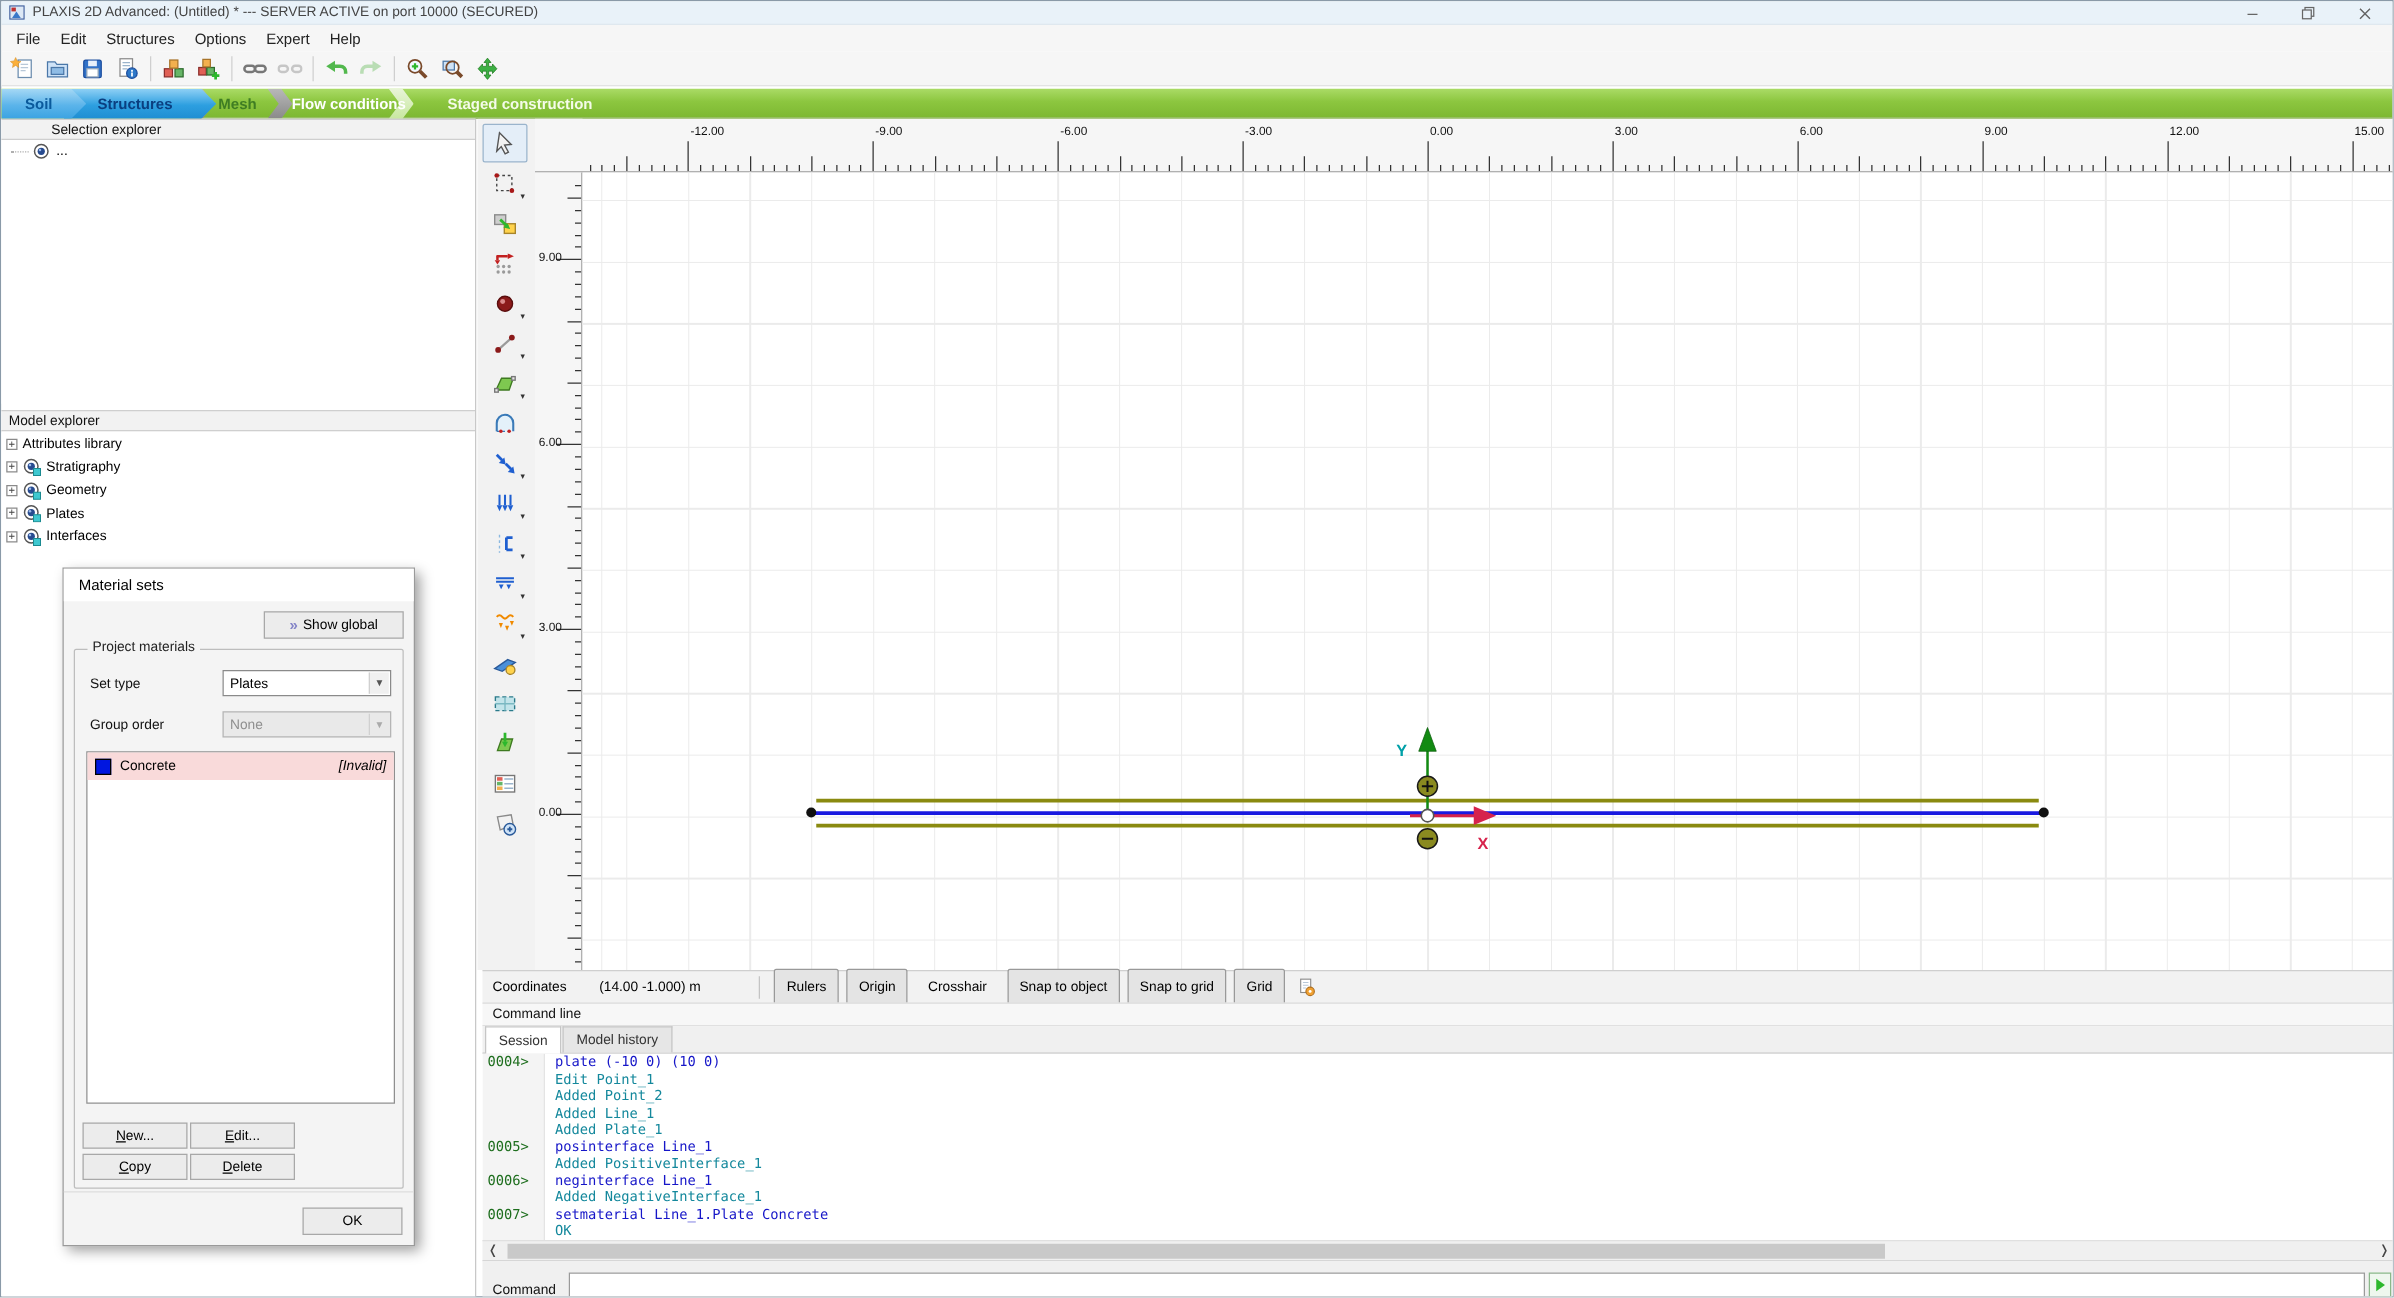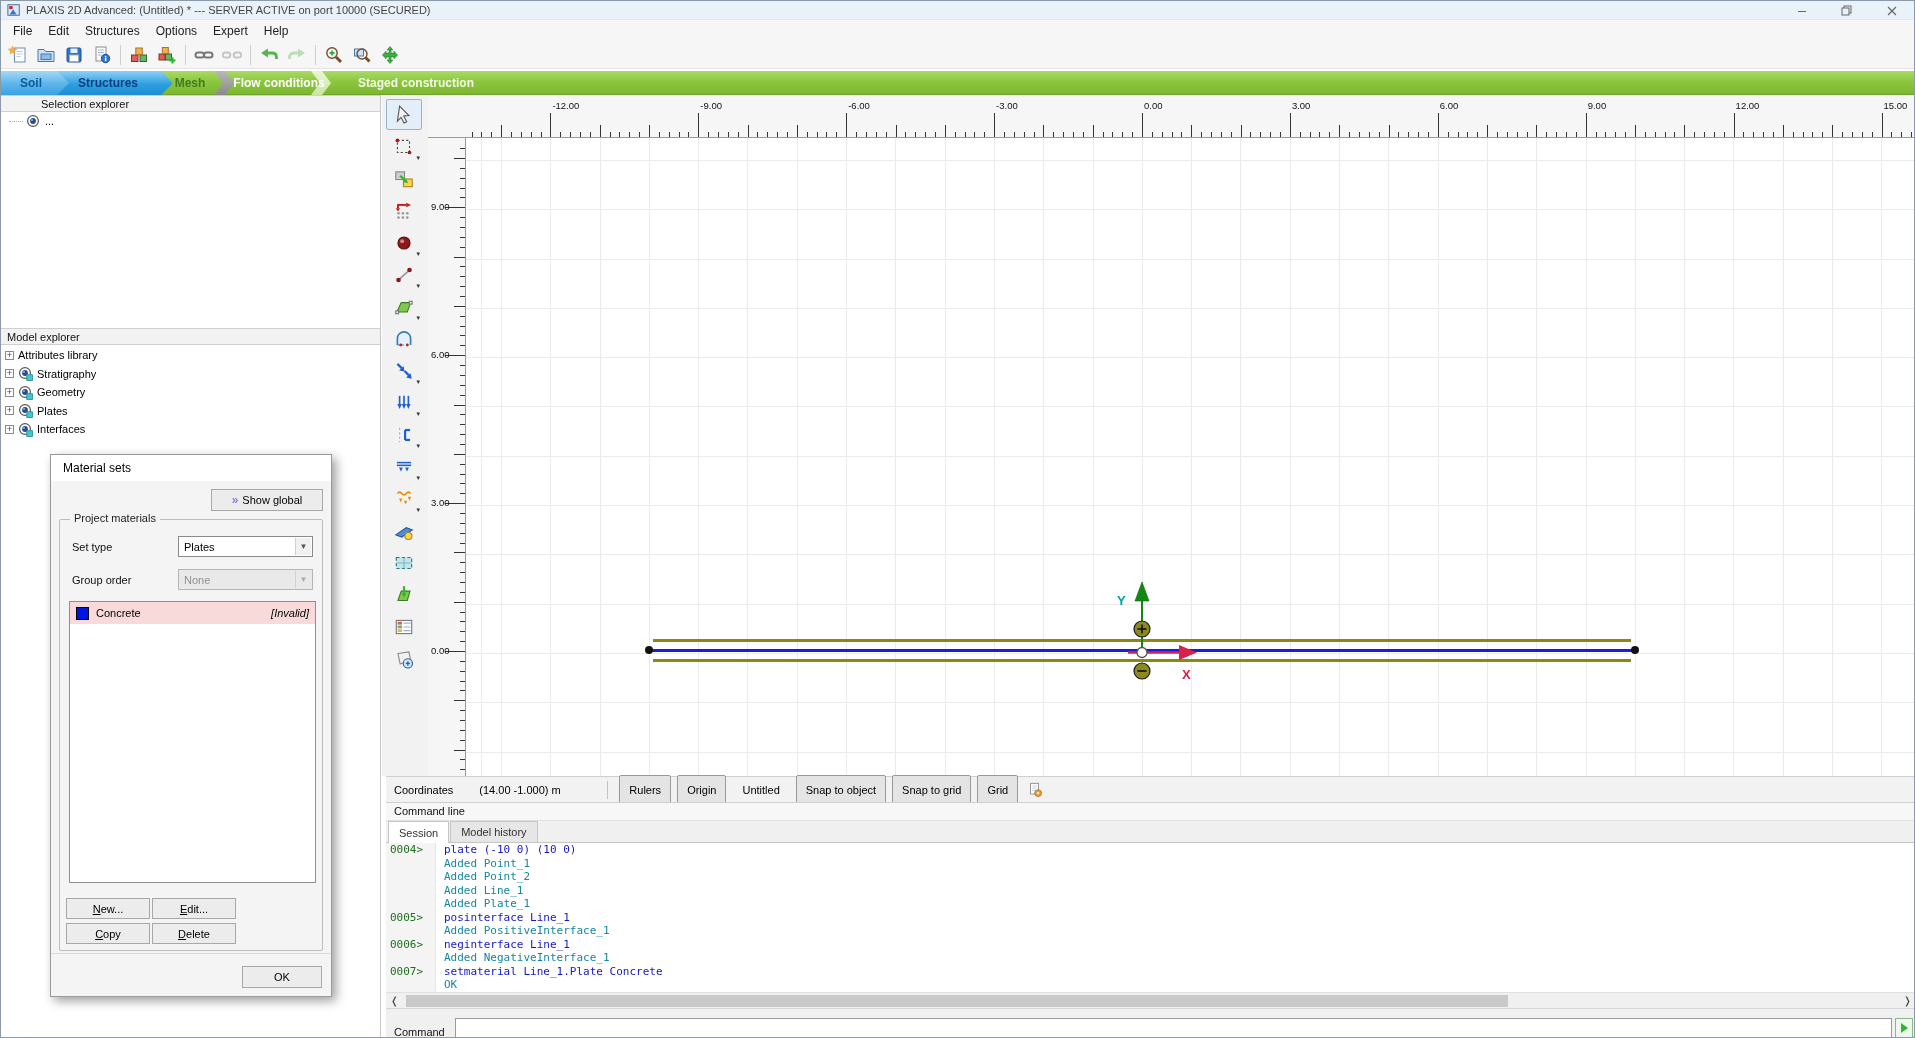--- a/index.html
+++ b/index.html
@@ -737,21 +737,21 @@
     </svg>
   </div>
 
   <div id="statusbar">
     <span style="margin-left:8px;">Coordinates</span>
     <span style="margin-left:26px; min-width:120px;">(14.00 -1.000) m</span>
     <span class="sep"></span>
     <span id="statusbuttons" style="display:flex; align-items:center;">
         <button class="stbtn">Rulers</button>
         <button class="stbtn">Origin</button>
-        <button class="stbtn flat">Untitled</button>
+        <button class="stbtn flat">Crosshair</button>
         <button class="stbtn">Snap to object</button>
         <button class="stbtn">Snap to grid</button>
         <button class="stbtn">Grid</button>
       </span>
     <span style="margin-left:6px; display:flex;">
       <svg width="16" height="16" viewBox="0 0 18 18">
           <rect x="4" y="1.5" width="9" height="12" fill="#fff" stroke="#8a8a8a"></rect>
           <path d="M6 4.5h5M6 7h5M6 9.5h3" stroke="#b8c8d8"></path>
           <circle cx="12.5" cy="12.5" r="3.8" fill="#f0a030" stroke="#b07020"></circle>
           <circle cx="12.5" cy="12.5" r="1.3" fill="#fff"></circle>
@@ -762,21 +762,21 @@
   <div id="cmdpanel">
     <div id="cmd-header">Command line</div>
     <div id="cmd-tabs">
         <div class="cmdtab active">Session</div>
         <div class="cmdtab">Model history</div>
       </div>
     <div id="cmd-body">
       <div id="cmd-gutter"></div>
       <div id="cmd-lines" style="position:relative;">
           <div class="cline"><span class="pr">0004&gt;</span><span class="tx cmd">plate (-10 0) (10 0)</span></div>
-          <div class="cline"><span class="tx resp">Added Point_1</span></div>
+          <div class="cline"><span class="tx resp">Edit Point_1</span></div>
           <div class="cline"><span class="tx resp">Added Point_2</span></div>
           <div class="cline"><span class="tx resp">Added Line_1</span></div>
           <div class="cline"><span class="tx resp">Added Plate_1</span></div>
           <div class="cline"><span class="pr">0005&gt;</span><span class="tx cmd">posinterface Line_1</span></div>
           <div class="cline"><span class="tx resp">Added PositiveInterface_1</span></div>
           <div class="cline"><span class="pr">0006&gt;</span><span class="tx cmd">neginterface Line_1</span></div>
           <div class="cline"><span class="tx resp">Added NegativeInterface_1</span></div>
           <div class="cline"><span class="pr">0007&gt;</span><span class="tx cmd">setmaterial Line_1.Plate Concrete</span></div>
           <div class="cline"><span class="tx resp">OK</span></div>
         </div>

